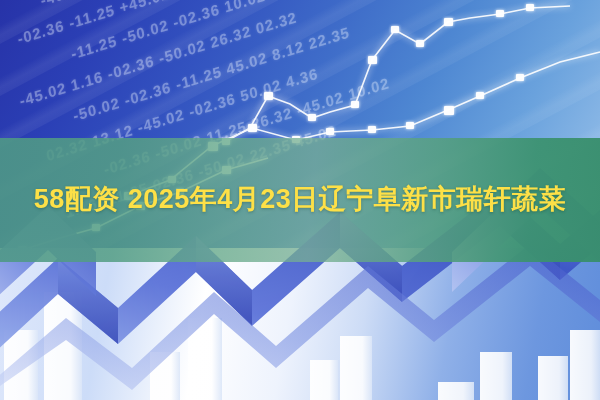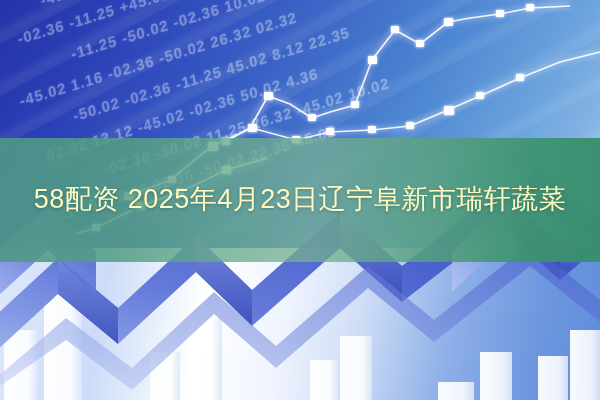--- a/index.html
+++ b/index.html
@@ -133,23 +133,23 @@
     width: 600px;
     height: 124px;
     display: flex;
     flex-direction: column;
     align-items: center;
     justify-content: center;
     gap: 6px;
     z-index: 20;
   }
   .title-line {
-    color: #fef9c3;
+    color: #fde047;
     font-size: 27px;
-    font-weight: 400;
+    font-weight: 700;
     line-height: 1.08;
     letter-spacing: 0.5px;
     text-shadow: 0 1px 3px rgba(20,60,50,0.35);
     white-space: nowrap;
   }
 </style>
 </head>
 <body>
 
 <div id="banner">

